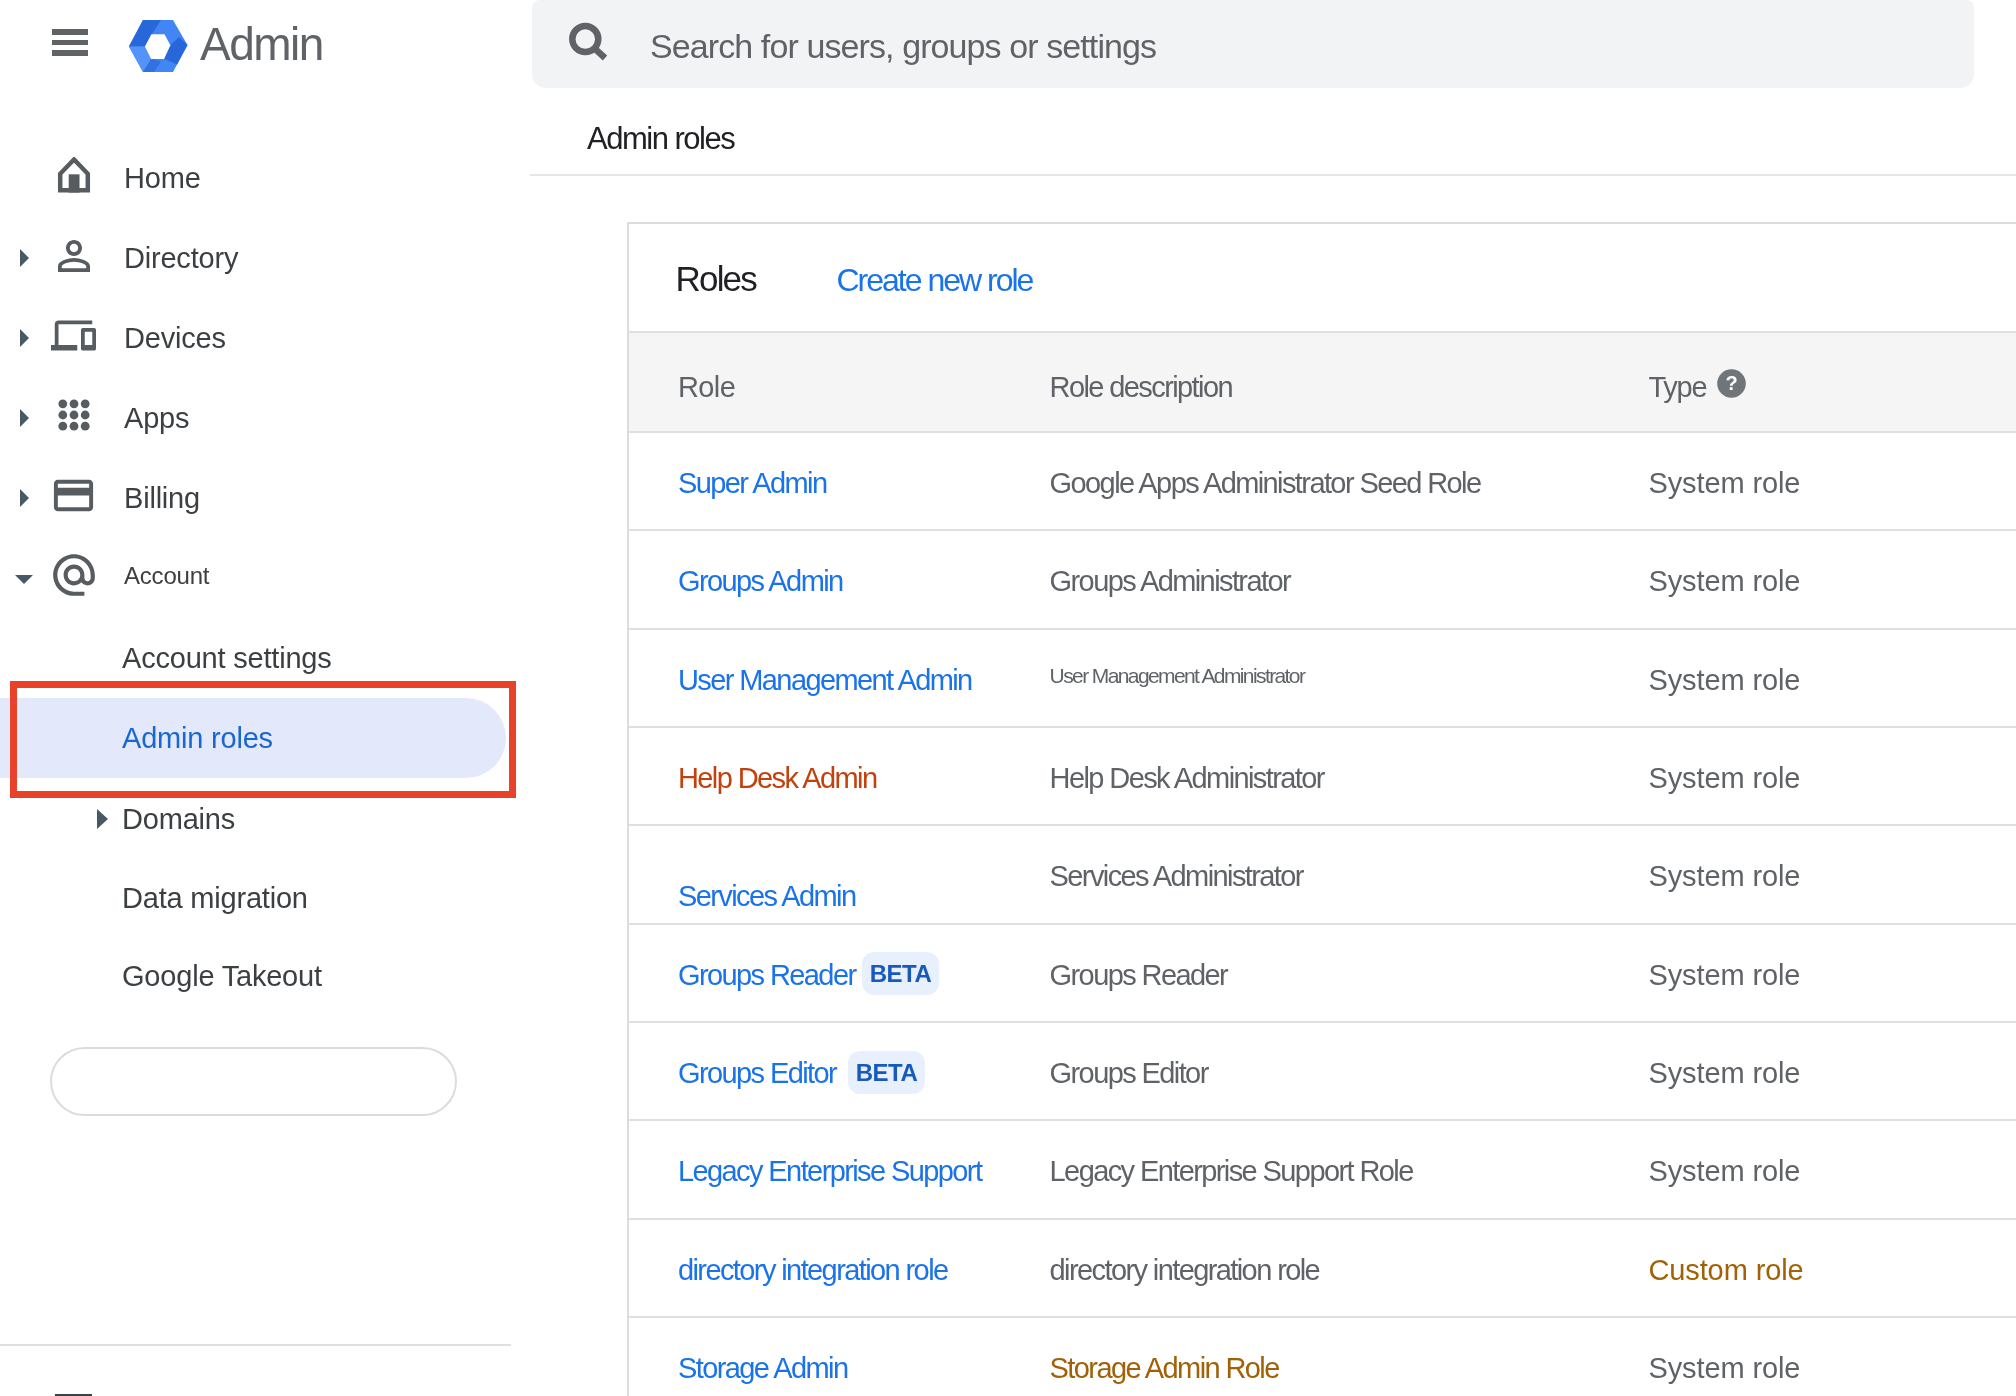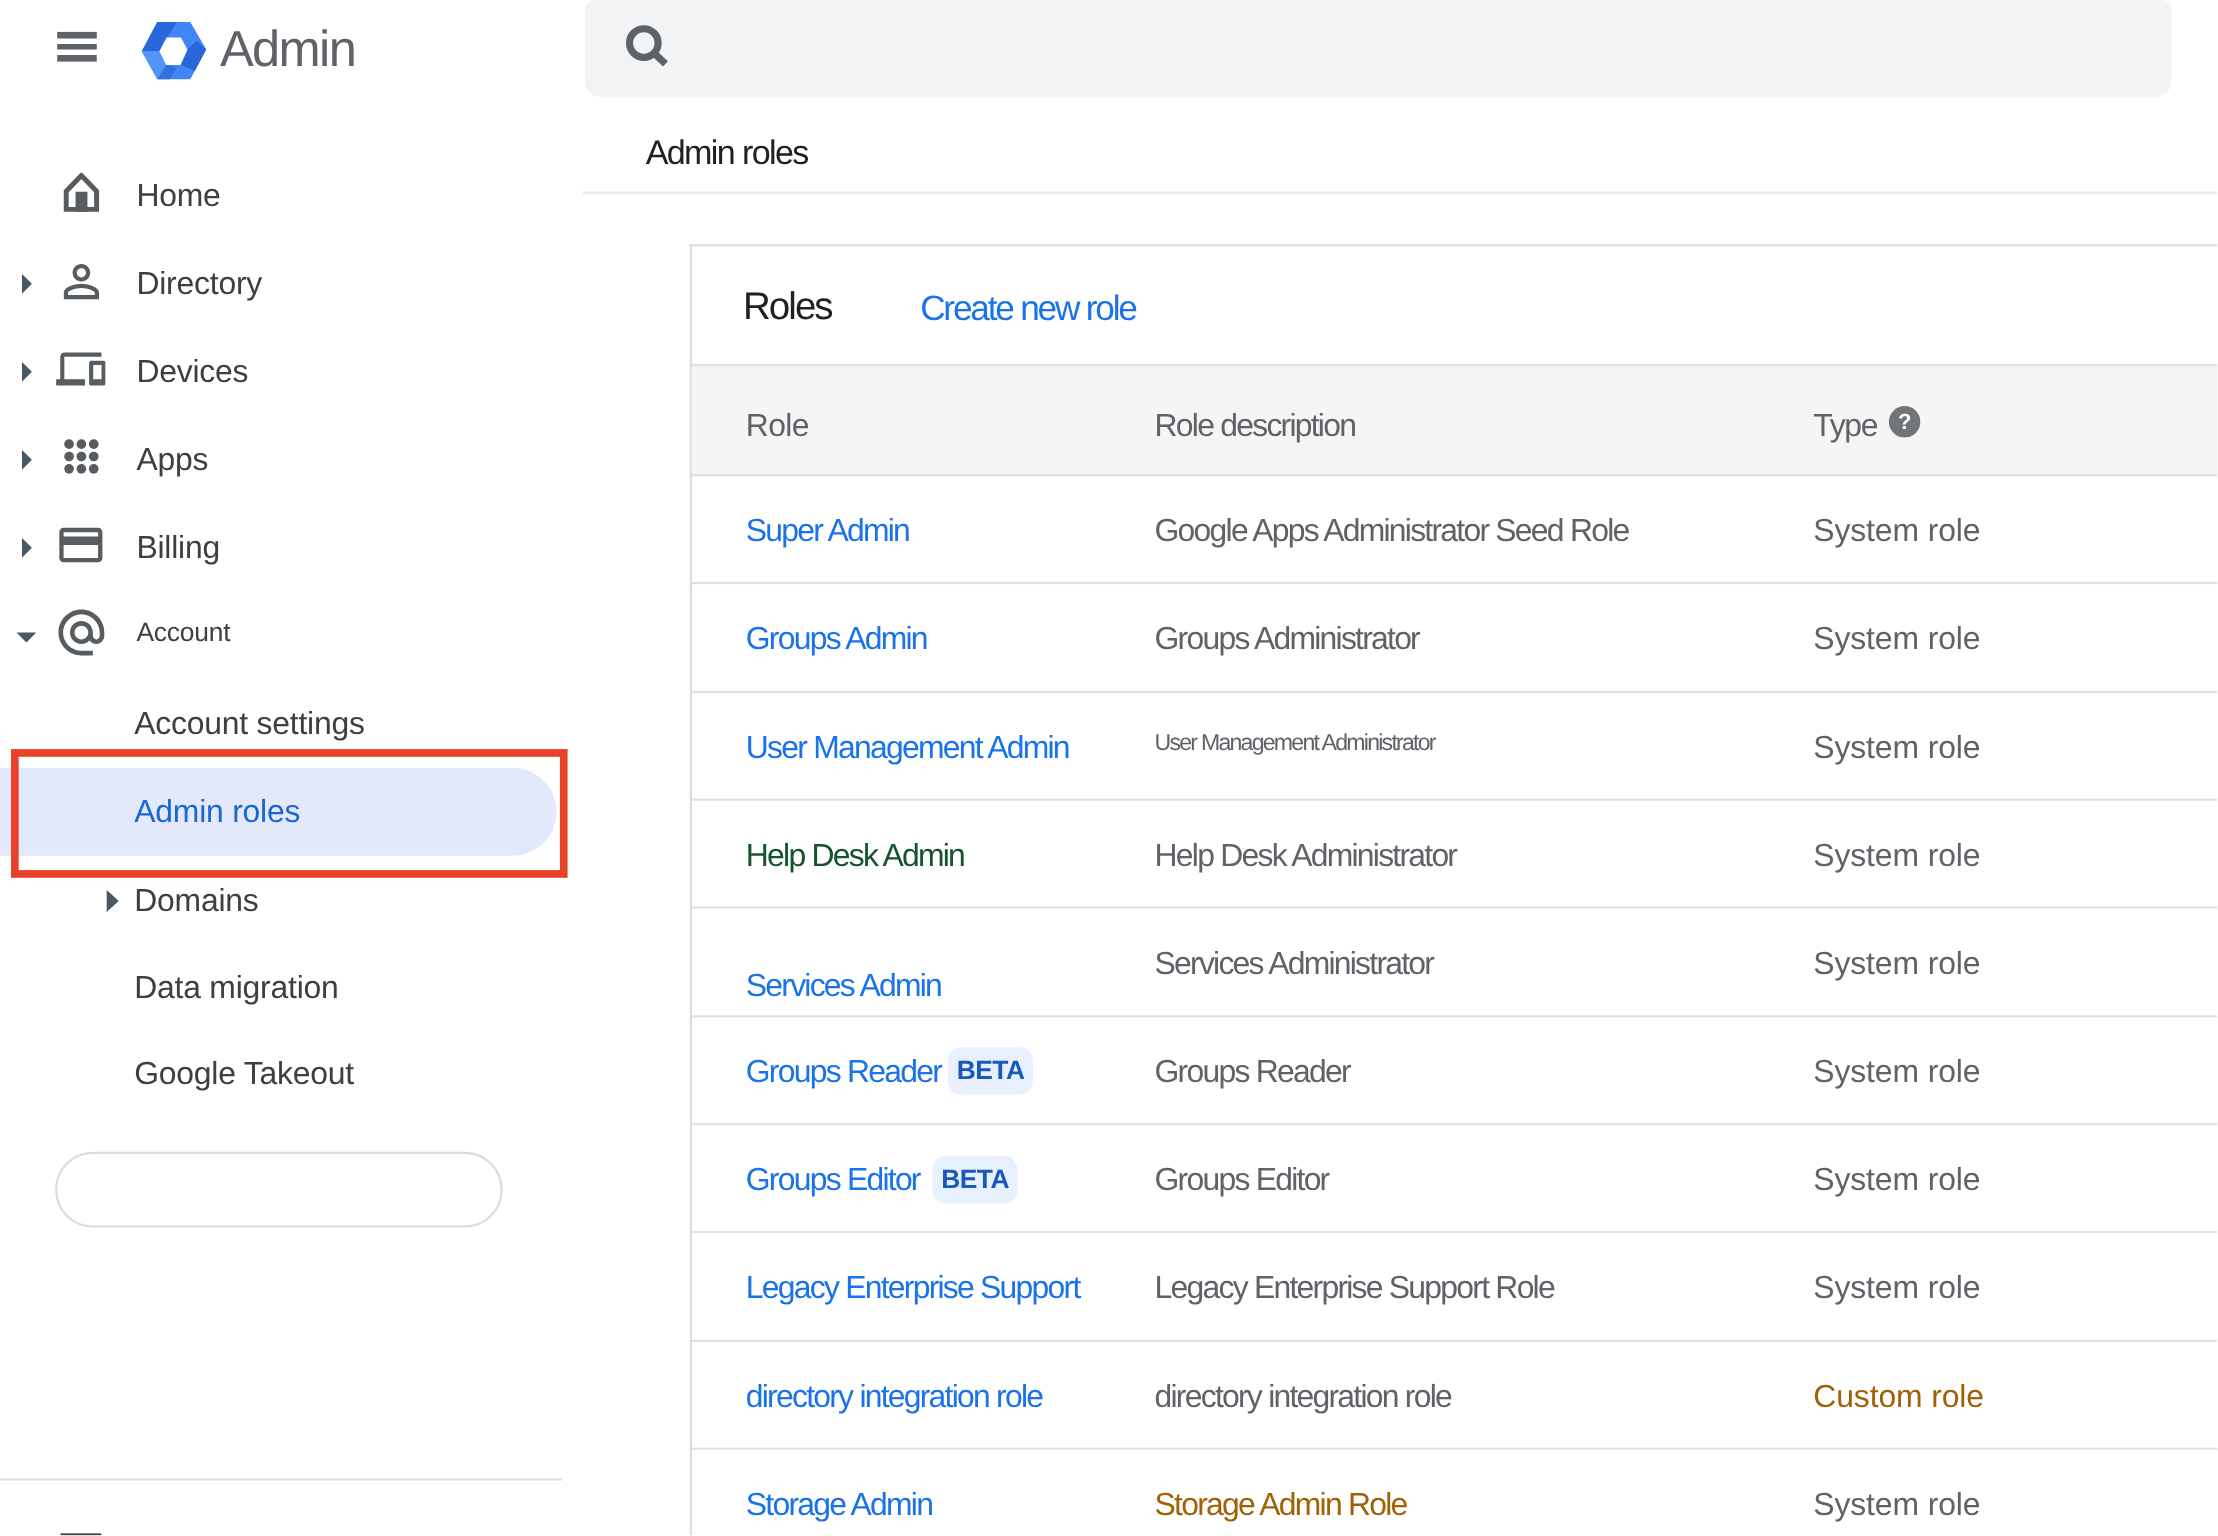--- a/index.html
+++ b/index.html
@@ -24,20 +24,21 @@
     <polygon points="59.5,28 49,47.5 35.8,41.6 42,28.2 51,20" fill="#2767d9"></polygon>
     <polygon points="16.9,29.5 23.4,17.2 36.5,17.2 42.4,28.2 36.1,42 23.1,42" fill="#ffffff"></polygon>
   </svg>
   <div class="abs" style="left:200px;top:17.1px;font-size:46px;letter-spacing:-1.5px;color:#5f6368;">Admin</div>
 
   <div class="abs" style="left:532px;top:0;width:1442px;height:88px;background:#f1f3f4;border-radius:8px 8px 14px 14px;"></div>
   <svg class="abs" style="left:560px;top:14px;" width="52" height="52" viewBox="0 0 52 52">
     <circle cx="25.3" cy="25.1" r="13" fill="none" stroke="#5f6368" stroke-width="6.5"></circle>
     <line x1="34.8" y1="34.6" x2="45" y2="44" stroke="#5f6368" stroke-width="6.5"></line>
   </svg>
+  <div class="abs" style="left:650px;top:27.2px;font-size:34px;letter-spacing:-0.9px;color:#5f6368;">Search for users, groups or settings</div>
 
   <div class="abs" style="left:587px;top:121.2px;font-size:31px;letter-spacing:-1.5px;color:#202124;">Admin roles</div>
   <div class="abs" style="left:530px;top:174px;width:1486px;height:2px;background:#e4e6e8;"></div>
 
   <div class="abs" style="left:0;top:698px;width:506px;height:80px;background:#e3e9fb;border-radius:0 40px 40px 0;"></div>
   <div class="abs" style="left:10px;top:680.5px;width:506px;height:117px;border:7px solid #e8432a;"></div>
 
   <div id="sidebar">
       <div class="abs" style="left:124px;top:161.8px;font-size:29px;letter-spacing:-0.2px;color:#3c4043;font-weight:400;">Home</div>
       <svg class="abs" style="left:56px;top:157.2px" width="36" height="40" viewBox="0 0 36 40">
@@ -110,21 +111,21 @@
       <div class="abs" style="left:1648.4px;top:467.0px;font-size:29px;letter-spacing:-0.1px;color:#5f6368;">System role</div>
       <div class="abs" style="left:628.5px;top:627.7px;width:1387.5px;height:2px;background:#e0e0e0;"></div>
       <div class="abs" style="left:678px;top:565.3px;font-size:29px;letter-spacing:-1.6px;color:#1a73e8;">Groups Admin</div>
       <div class="abs" style="left:1049.6px;top:565.3px;font-size:29px;letter-spacing:-1.6px;color:#5f6368;">Groups Administrator</div>
       <div class="abs" style="left:1648.4px;top:565.3px;font-size:29px;letter-spacing:-0.1px;color:#5f6368;">System role</div>
       <div class="abs" style="left:628.5px;top:726.0px;width:1387.5px;height:2px;background:#e0e0e0;"></div>
       <div class="abs" style="left:678px;top:663.6px;font-size:29px;letter-spacing:-1.6px;color:#1a73e8;">User Management Admin</div>
       <div class="abs" style="left:1049.6px;top:663.6px;font-size:21px;letter-spacing:-1.6px;color:#5f6368;text-align:right;">User Management Administrator</div>
       <div class="abs" style="left:1648.4px;top:663.6px;font-size:29px;letter-spacing:-0.1px;color:#5f6368;">System role</div>
       <div class="abs" style="left:628.5px;top:824.3px;width:1387.5px;height:2px;background:#e0e0e0;"></div>
-      <div class="abs" style="left:678px;top:762.0px;font-size:29px;letter-spacing:-1.6px;color:#14532d;">Help Desk Admin</div>
+      <div class="abs" style="left:678px;top:762.0px;font-size:29px;letter-spacing:-1.6px;color:#c2410c;">Help Desk Admin</div>
       <div class="abs" style="left:1049.6px;top:762.0px;font-size:29px;letter-spacing:-1.6px;color:#5f6368;">Help Desk Administrator</div>
       <div class="abs" style="left:1648.4px;top:762.0px;font-size:29px;letter-spacing:-0.1px;color:#5f6368;">System role</div>
       <div class="abs" style="left:628.5px;top:922.6px;width:1387.5px;height:2px;background:#e0e0e0;"></div>
       <div class="abs" style="left:678px;top:860.3px;font-size:29px;letter-spacing:-1.6px;color:#1a73e8;margin-top:20px;">Services Admin</div>
       <div class="abs" style="left:1049.6px;top:860.3px;font-size:29px;letter-spacing:-1.6px;color:#5f6368;">Services Administrator</div>
       <div class="abs" style="left:1648.4px;top:860.3px;font-size:29px;letter-spacing:-0.1px;color:#5f6368;">System role</div>
       <div class="abs" style="left:628.5px;top:1021.0px;width:1387.5px;height:2px;background:#e0e0e0;"></div>
       <div class="abs" style="left:678px;top:958.6px;font-size:29px;letter-spacing:-1.6px;color:#1a73e8;">Groups Reader</div>
       <div class="abs" style="left:1049.6px;top:958.6px;font-size:29px;letter-spacing:-1.6px;color:#5f6368;">Groups Reader</div>
       <div class="abs" style="left:1648.4px;top:958.6px;font-size:29px;letter-spacing:-0.1px;color:#5f6368;">System role</div>

